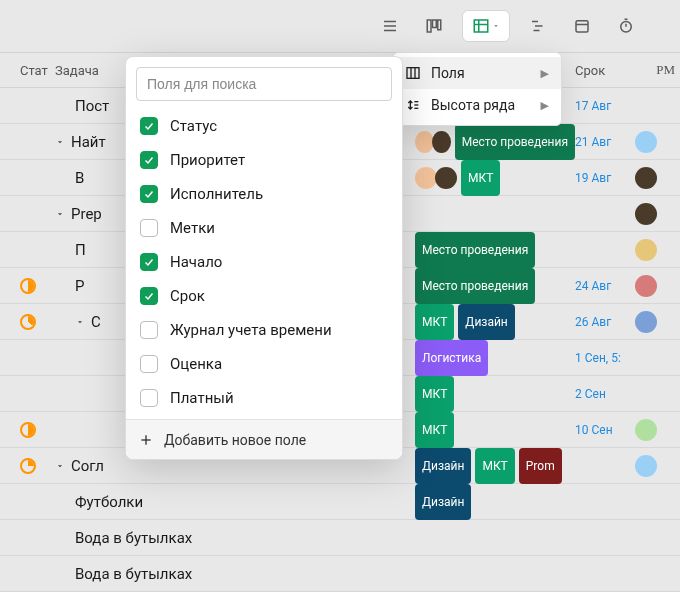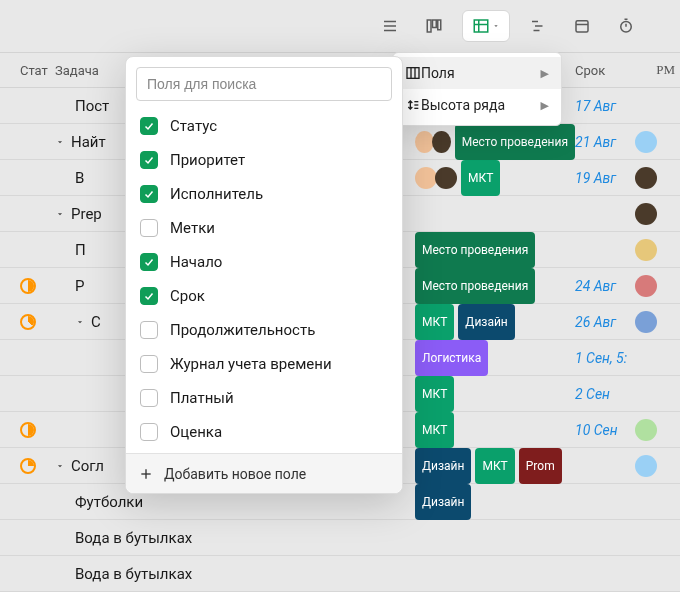--- a/index.html
+++ b/index.html
@@ -67,21 +67,21 @@
   }
   .row {
     height: 36px;
     display: flex;
     align-items: center;
     border-bottom: 1px solid #d7d7d7;
   }
   .cell-stat { width: 55px; display:flex; align-items:center; justify-content:flex-start; padding-left:20px;}
   .cell-task { width: 360px; display:flex; align-items:center; gap:6px; color:#1a1a1a; font-size:15px; }
   .cell-tags { width: 160px; display:flex; align-items:center; gap:4px; }
-  .cell-due  { width: 60px; font-size: 14px; color:#1f8ae0; white-space:nowrap;font-style:italic;}
+  .cell-due  { width: 60px; font-size: 12px; color:#1f8ae0; white-space:nowrap;}
   .cell-pm   { width: 40px; display:flex; align-items:center; }
   .indent-1 { padding-left: 20px; }
   .indent-2 { padding-left: 40px; }
 
   .disclose { width:10px; height:10px; color:#444; }
   .status-circle {
     width: 16px; height:16px; border-radius:50%;
     border: 2px solid #ff9500;
     position: relative;
   }
@@ -125,20 +125,21 @@
     padding: 4px 0;
     z-index: 30;
   }
   .vp-row {
     display:flex; align-items:center;
     height: 32px;
     padding: 0 12px;
     font-size: 14px;
     color:#222;
     cursor:pointer;
+    gap:10px;
   }
   .vp-row.active { background:#f1f1f1; }
   .vp-row .spacer { flex:1; }
   .vp-caret { color:#888; font-size:11px; }
 
   
   .fields-panel {
     position:absolute;
     top: 56px; left: 125px;
     width: 278px;
@@ -529,33 +530,29 @@
       <div class="fp-item">
         <span class="chk on">
           <svg width="12" height="12" viewBox="0 0 24 24" fill="none" stroke="currentColor" stroke-width="3">
             <polyline points="5 13 10 18 19 7"></polyline>
           </svg>
         </span>
         <span>Срок</span>
       </div>
       <div class="fp-item">
         <span class="chk"></span>
-        <span>Продолжительность</span>
+        <span>Журнал учета времени</span>
       </div>
       <div class="fp-item">
         <span class="chk"></span>
-        <span>Журнал учета времени</span>
+        <span>Оценка</span>
       </div>
       <div class="fp-item">
         <span class="chk"></span>
         <span>Платный</span>
-      </div>
-      <div class="fp-item">
-        <span class="chk"></span>
-        <span>Оценка</span>
       </div>
     </div>
   <div class="fp-footer">
     <svg width="16" height="16" viewBox="0 0 24 24" fill="none" stroke="currentColor" stroke-width="2">
         <line x1="12" y1="5" x2="12" y2="19"></line>
         <line x1="5" y1="12" x2="19" y2="12"></line>
       </svg>
     <span>Добавить новое поле</span>
   </div>
 </div>

